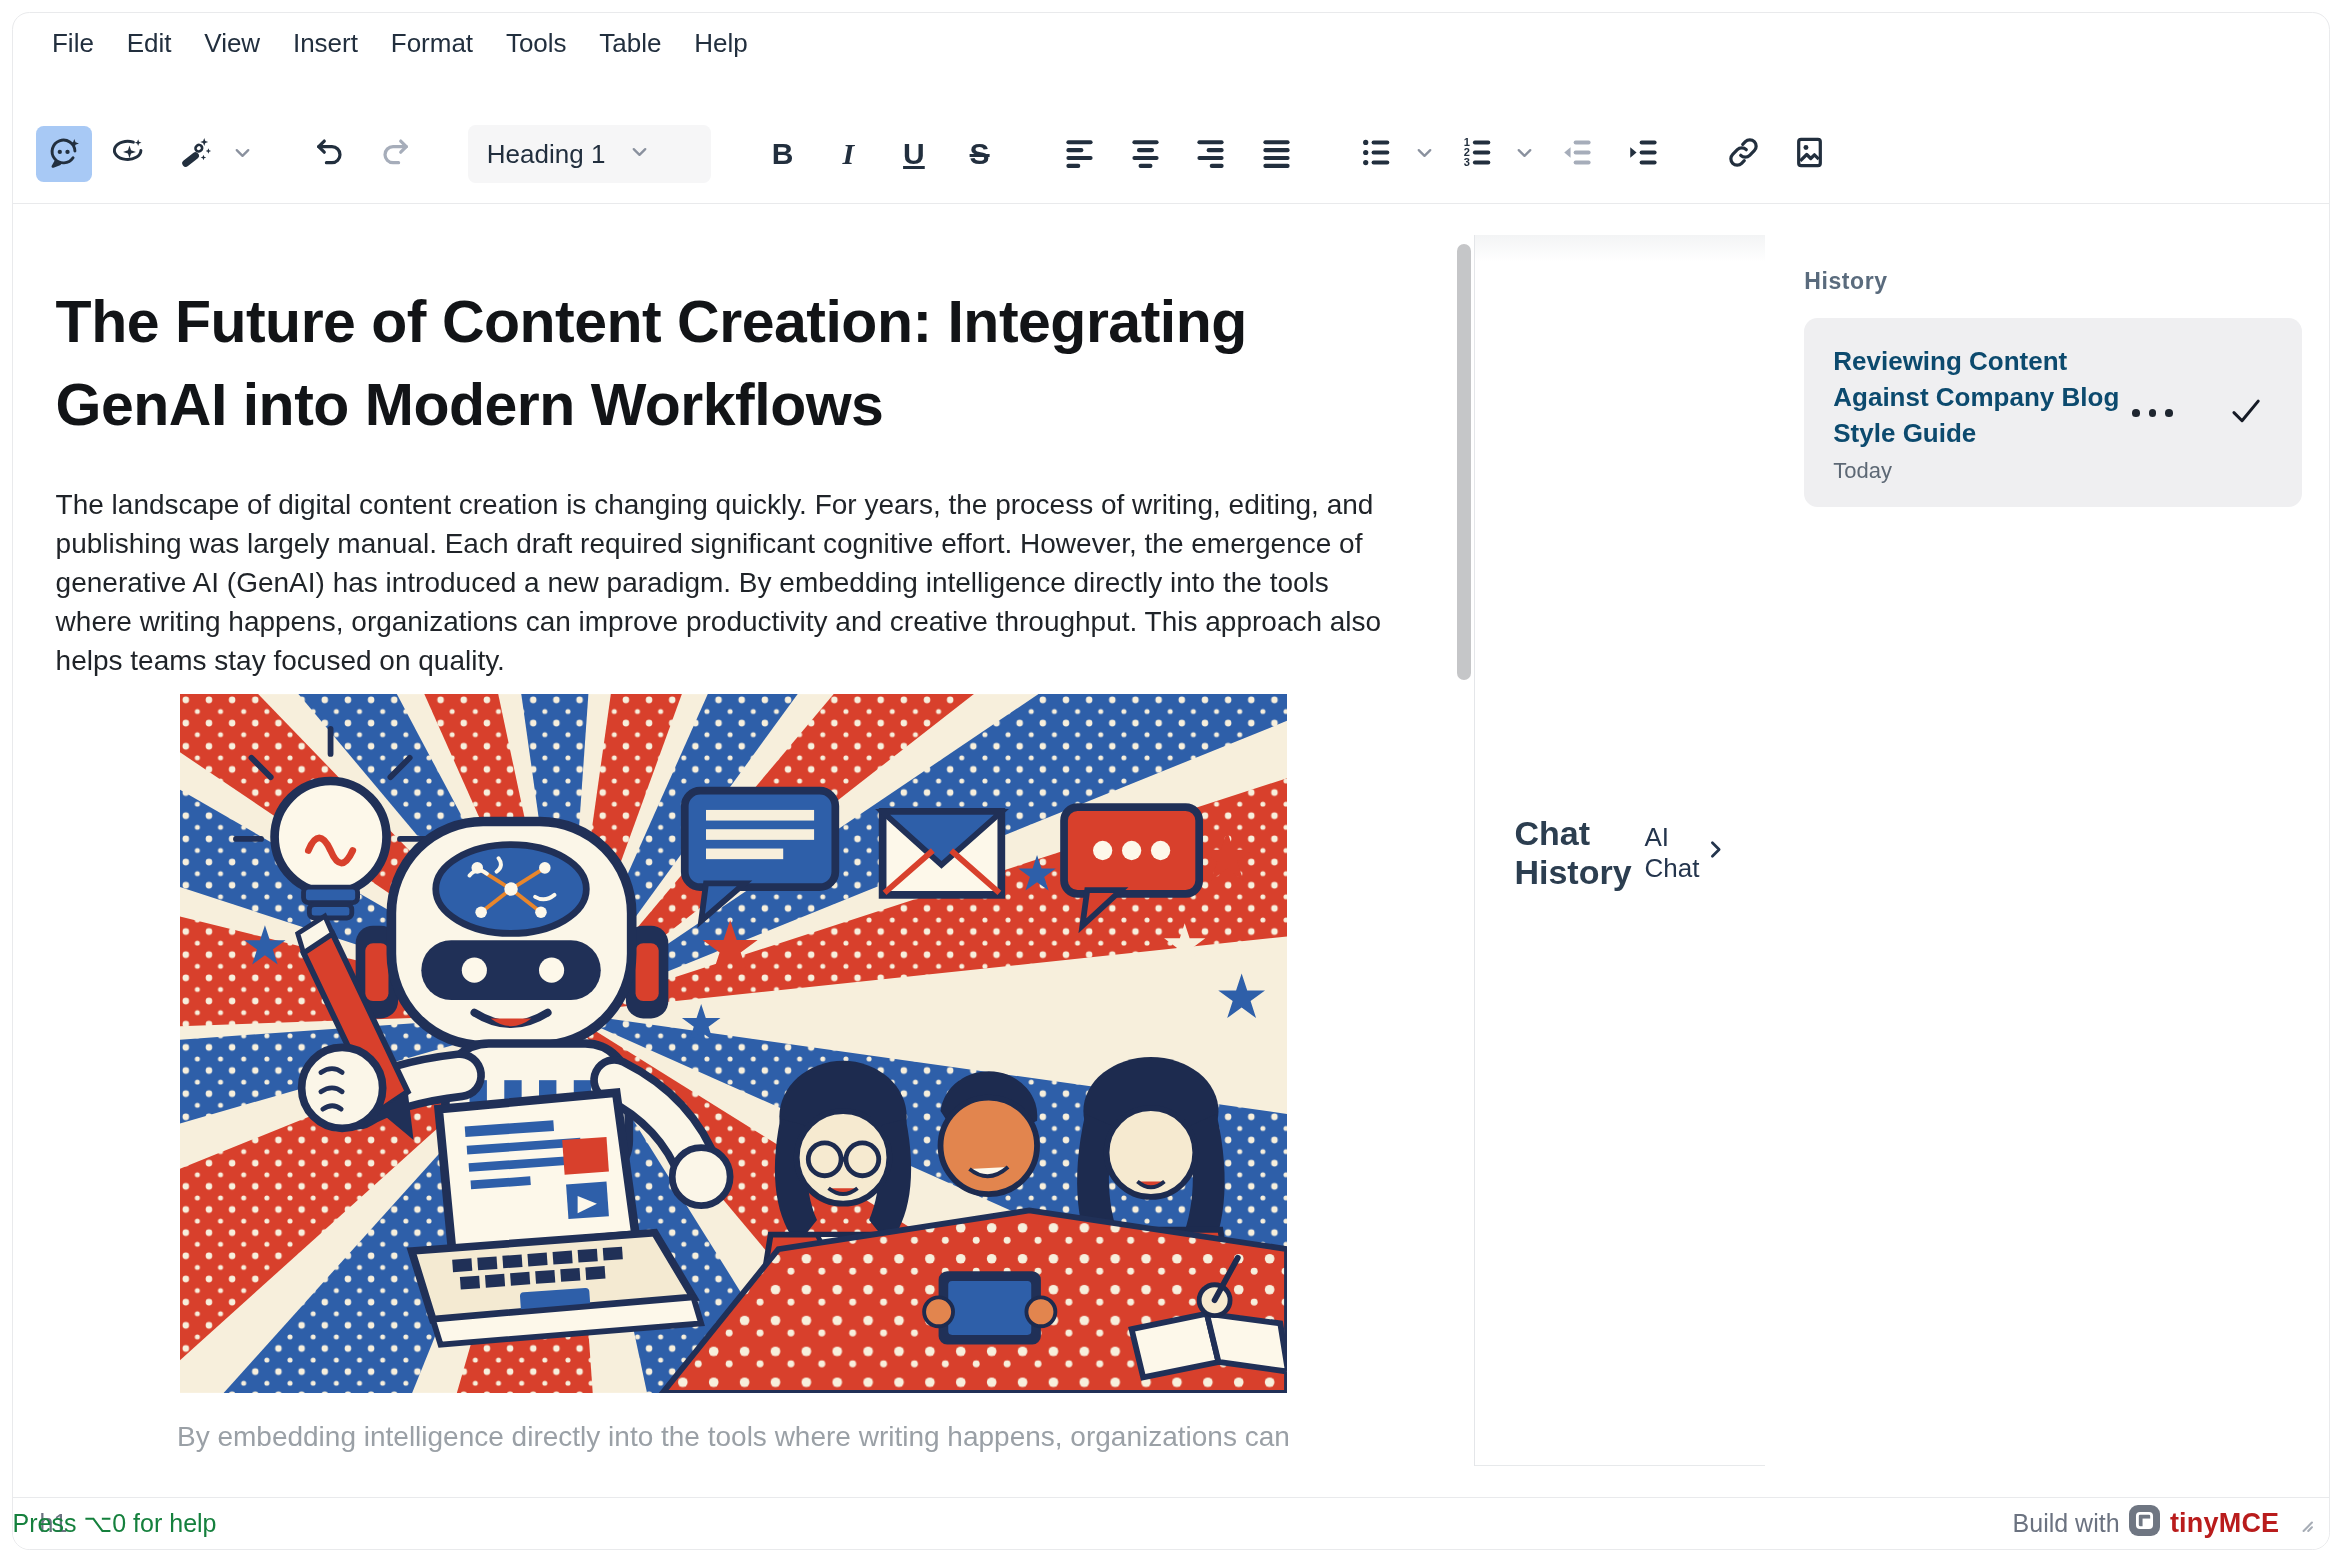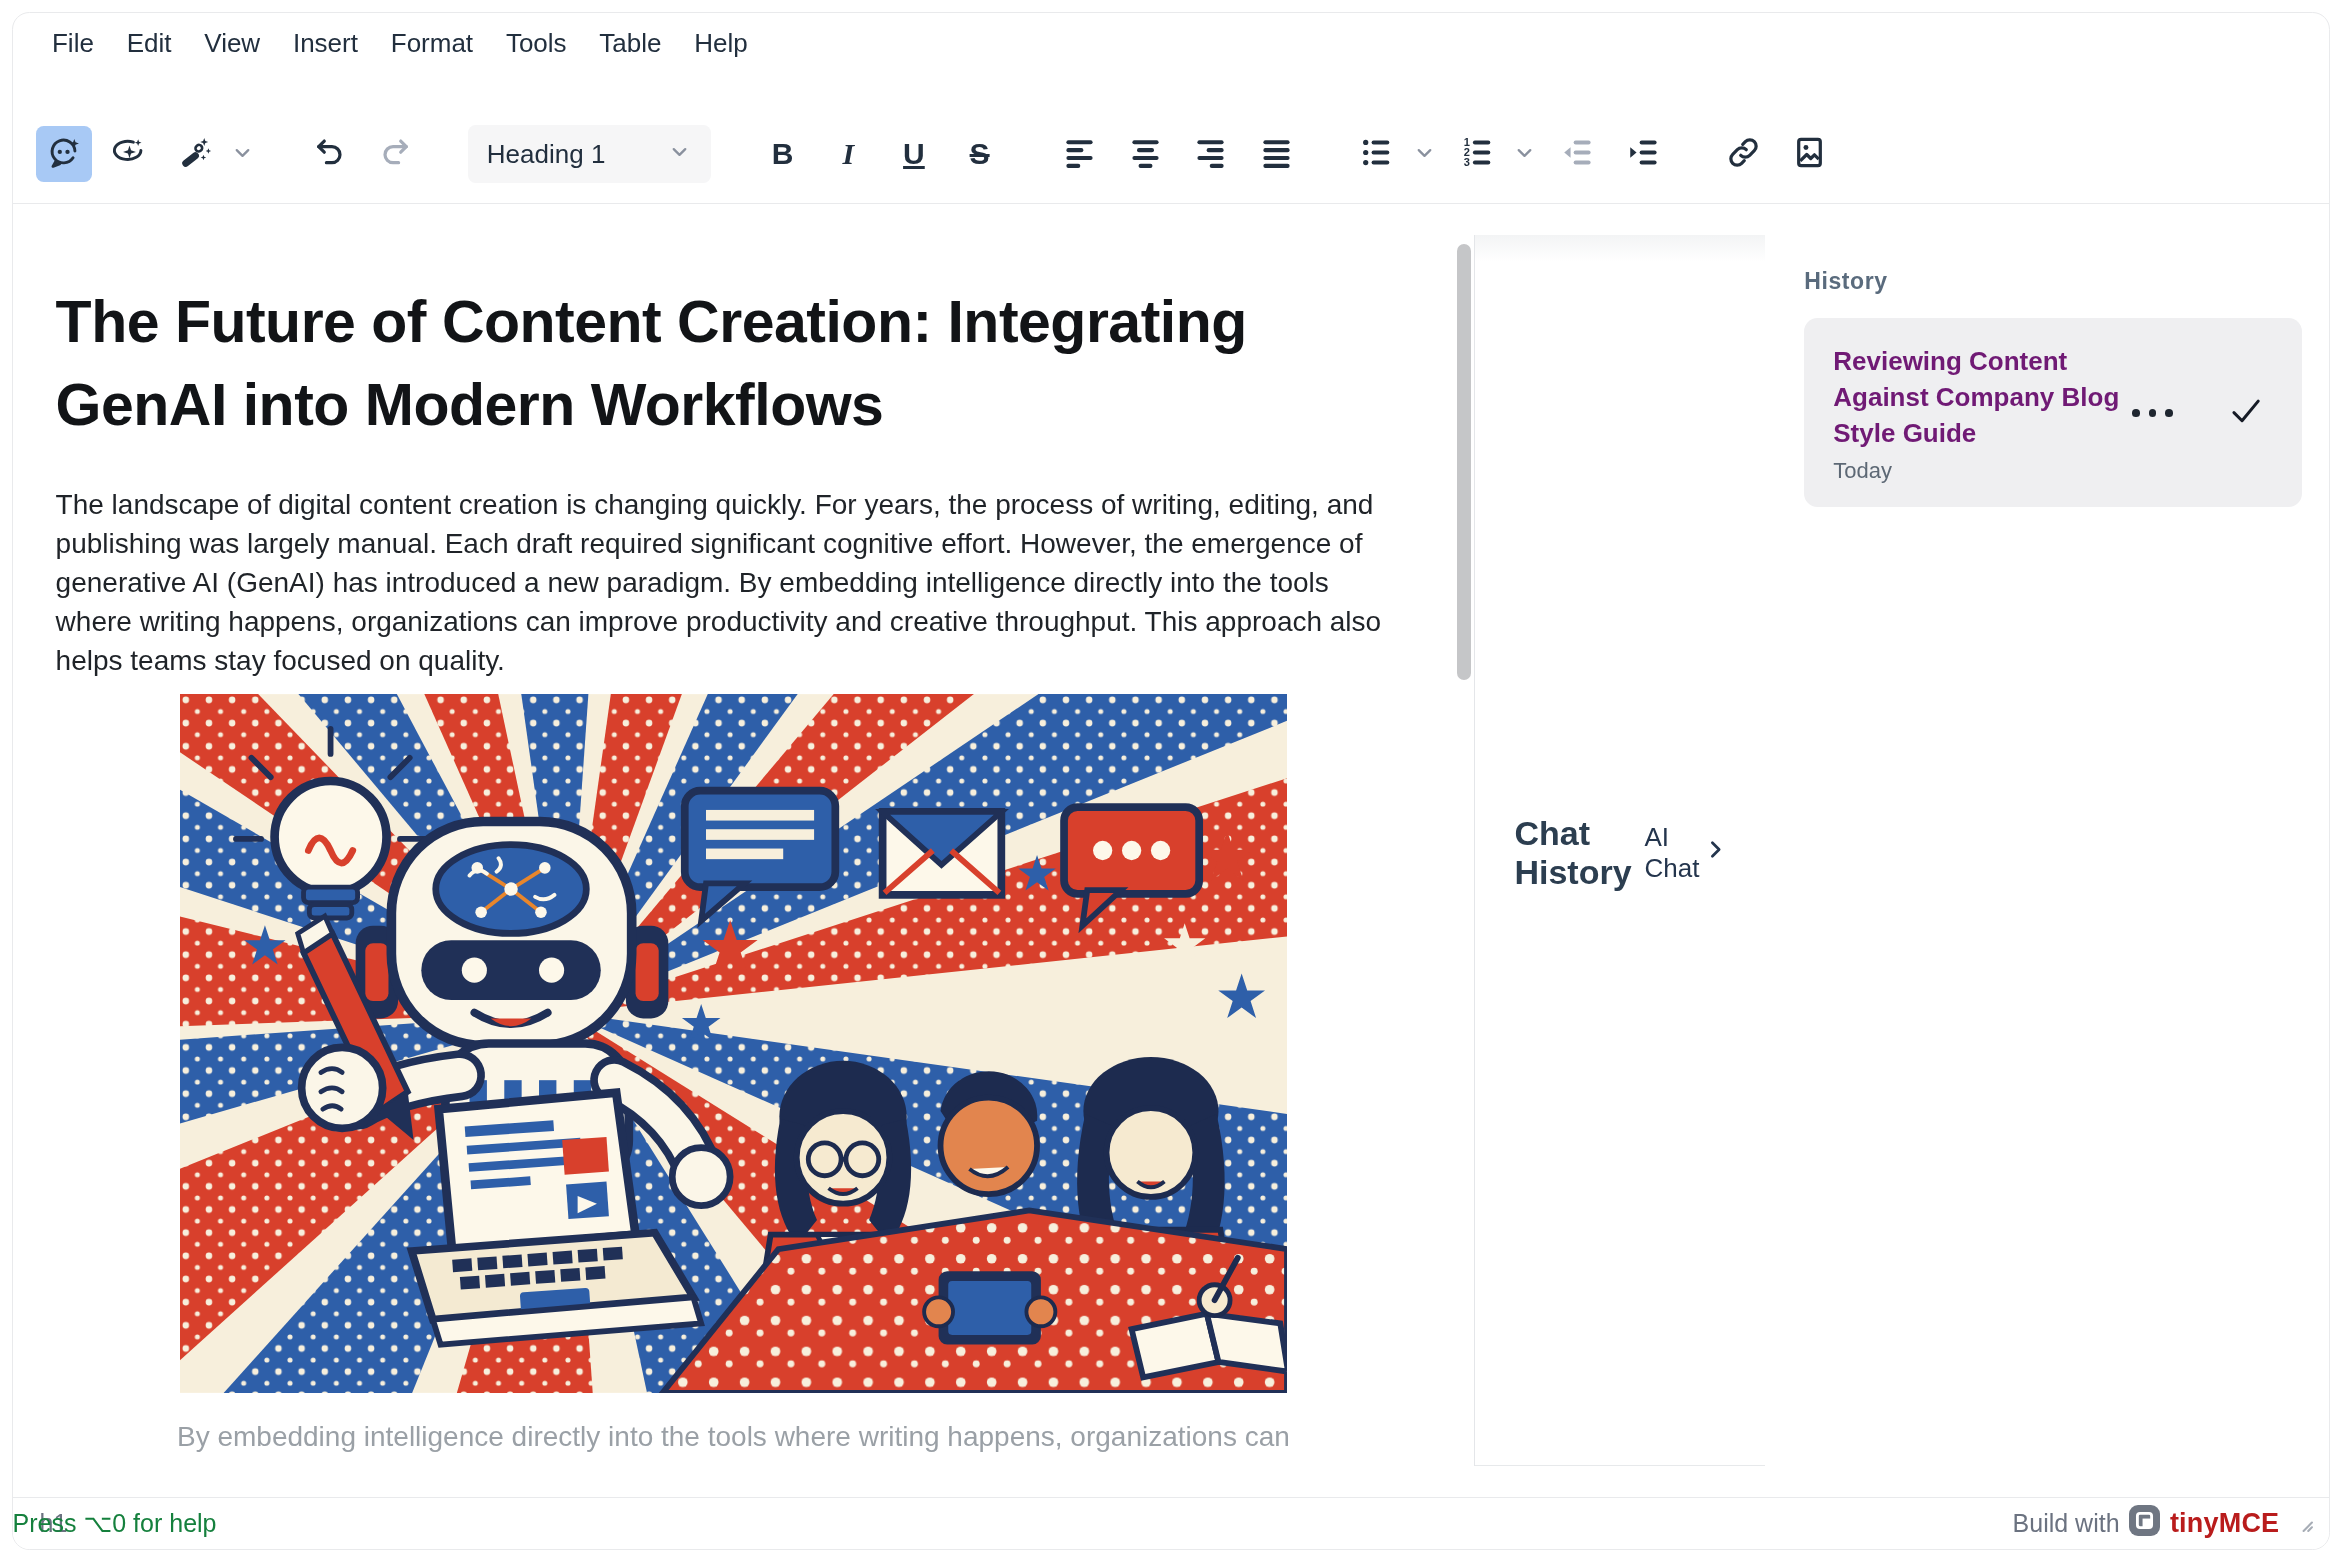--- a/index.html
+++ b/index.html
@@ -11,21 +11,21 @@
   .menu-item { padding:5.8px 16.4px; font-size:26px; color:#222f3e; border-radius:5.8px; cursor:default; }
 
   
   .toolbar { height:98px; display:flex; align-items:center; padding:0 23px; border-bottom:1.9px solid #e9eaec; flex:0 0 auto; }
   .tb-group { display:flex; align-items:center; gap:9.7px; margin-right:44px; }
   .tb-btn { width:56px; height:56px; display:flex; align-items:center; justify-content:center; border-radius:7.7px; }
   .tb-btn.active { background:#a8c9f5; }
   .tb-btn svg { width:37px; height:37px; }
   .tb-chev { width:31px; height:56px; display:flex; align-items:center; justify-content:center; margin-left:-5.8px; }
   .tb-chev svg { width:23px; height:23px; }
-  .format-select { height:58px; min-width:243px; background:#f6f6f7; border-radius:7.7px; display:flex; align-items:center; justify-content:space-between; padding:0 19.3px; font-size:26px; color:#222f3e; gap:23px; }
+  .format-select { height:58px; min-width:243px; background:#f6f6f7; border-radius:7.7px; display:flex; align-items:center; justify-content:flex-start; padding:0 19.3px; font-size:26px; color:#222f3e; gap:23px; }
   .letter-btn { font-size:30px; font-weight:700; color:#222f3e; }
   .letter-i { font-style:italic; font-weight:600; font-family:"Liberation Serif", serif; }
   .letter-u { text-decoration:underline; }
   .letter-s { text-decoration:line-through; }
 
   
   .body-row { flex:1; display:flex; min-height:0; }
   .editor { flex:1; padding:46px 43px 0 43px; overflow:hidden; background:#fff; }
   .editor h1 { font-size:59px; line-height:1.42; font-weight:700; color:#121417; letter-spacing:-0.5px; max-width:1332px; margin:0 0 37px; }
   .editor p.bodytext { font-size:28px; line-height:39px; color:#1f2328; margin:0; }
@@ -39,21 +39,21 @@
 
   
   .chat { width:854px; flex:0 0 auto; display:flex; flex-direction:row; background:#fff; }
   .chat-header { display:flex; align-items:center; justify-content:space-between; padding:39px 37px 33px 39px; border-bottom:1.9px solid #e7e9eb; background:linear-gradient(180deg,#f3f4f5,#ffffff 27px); }
   .chat-title { font-size:34px; font-weight:600; color:#2c3e50; }
   .ai-chat-link { display:flex; align-items:center; gap:3.9px; font-size:26px; font-weight:400; color:#24354d; }
   .history { padding:33px 27px 8px 39px; }
   .history-label { font-size:23px; font-weight:700; color:#5a6b7d; letter-spacing:0.6px; margin-bottom:23px; }
   .card { background:#efeff1; border-radius:13.5px; padding:25px 29px 23px; display:flex; align-items:center; }
   .card-text { flex:1; }
-  .card-title { font-size:26px; line-height:36px; font-weight:700; color:#701a75; max-width:541px; }
+  .card-title { font-size:26px; line-height:36px; font-weight:700; color:#0c4a6e; max-width:541px; }
   .card-date { font-size:22px; color:#5d6875; margin-top:7px; }
   .card-controls { display:flex; align-items:center; gap:54px; padding-right:9.7px; }
   .dots { display:flex; gap:8.7px; }
   .dots i { width:7.7px; height:7.7px; border-radius:50%; background:#1f2630; }
 
   
   .statusbar { height:52px; border-top:1.9px solid #e9eaec; display:flex; align-items:center; padding:0 15.4px 0 27px; position:relative; font-size:25px; color:#6b7280; flex:0 0 auto; background:#fff; }
   .sb-center { position:absolute; left:0; right:0; text-align:left; color:#15803d; }
   .sb-right { margin-left:auto; display:flex; align-items:center; gap:9.7px; z-index:1; }
   .brand-name { font-weight:700; font-size:27px; color:#b91c1c; letter-spacing:0.2px; }

